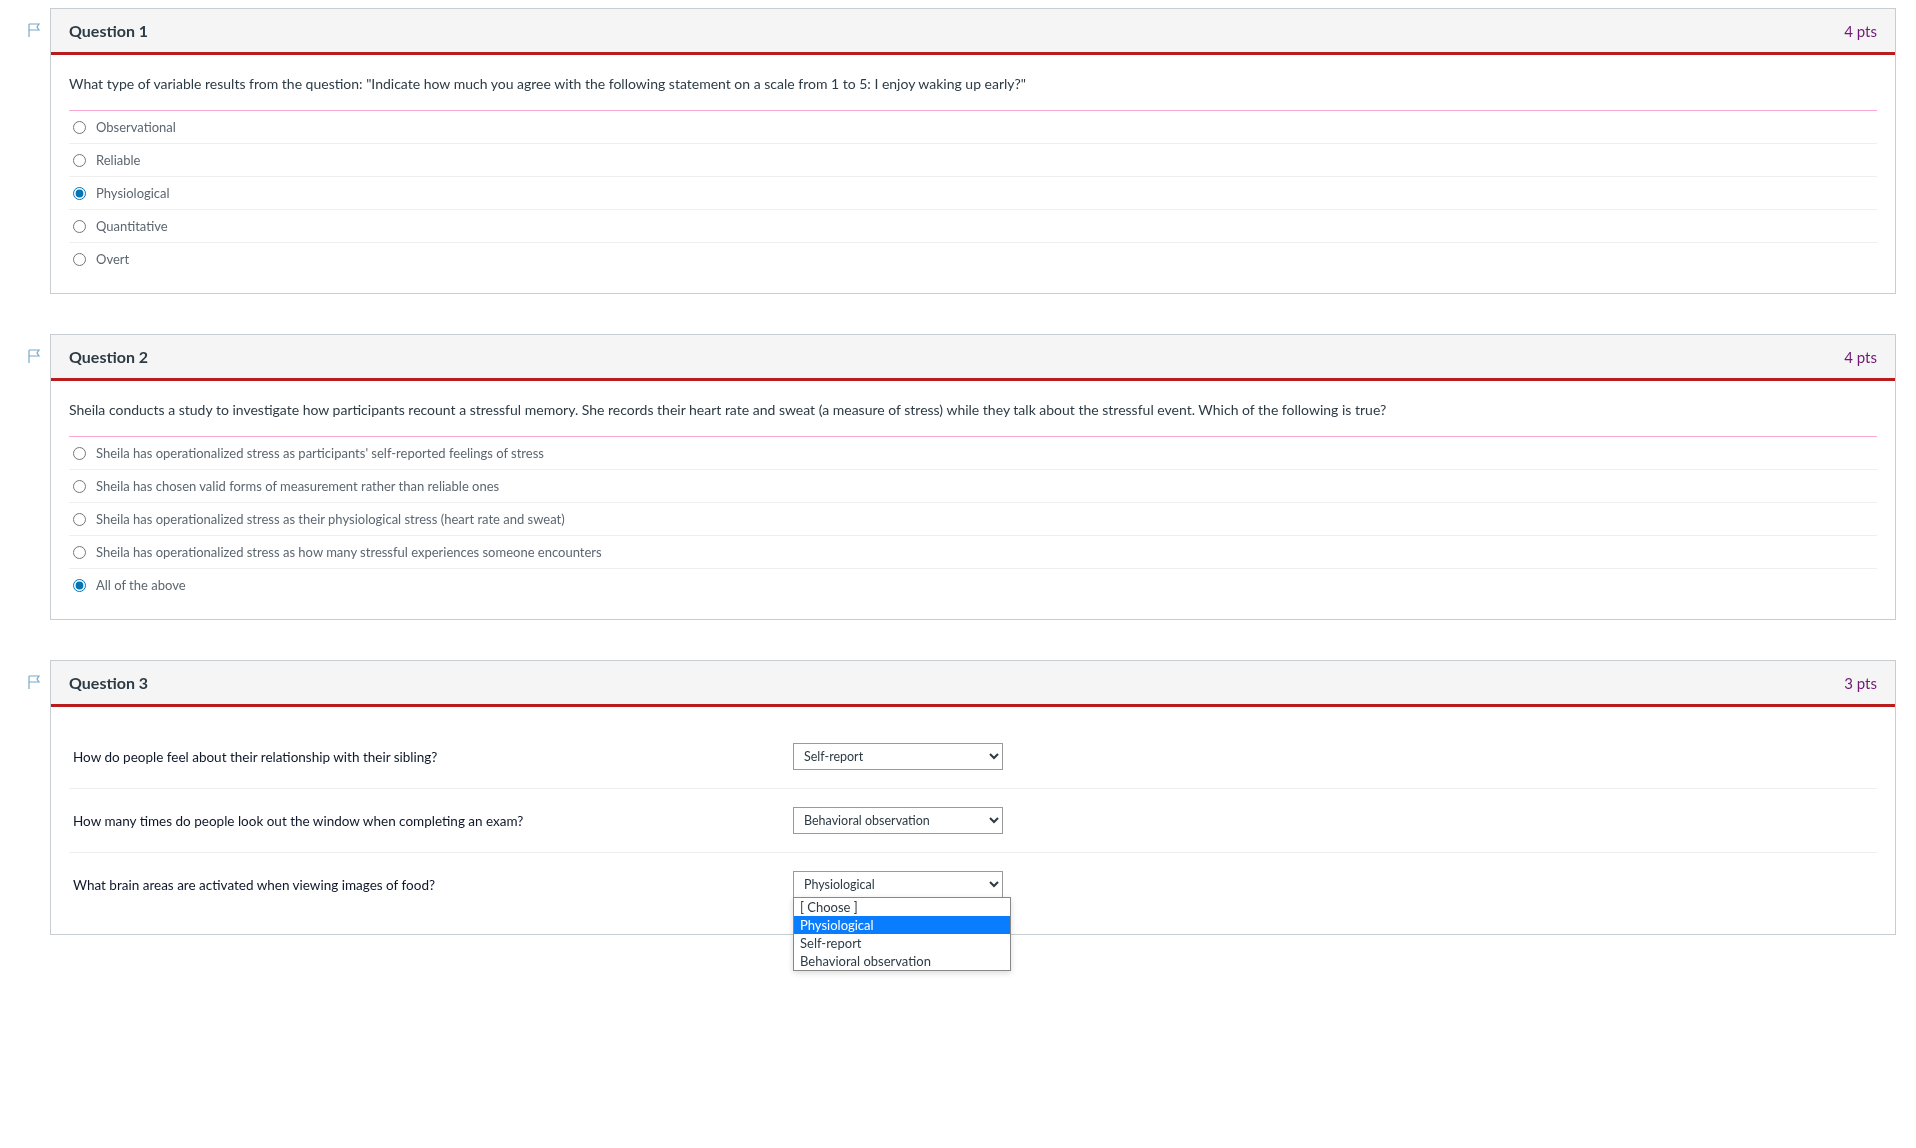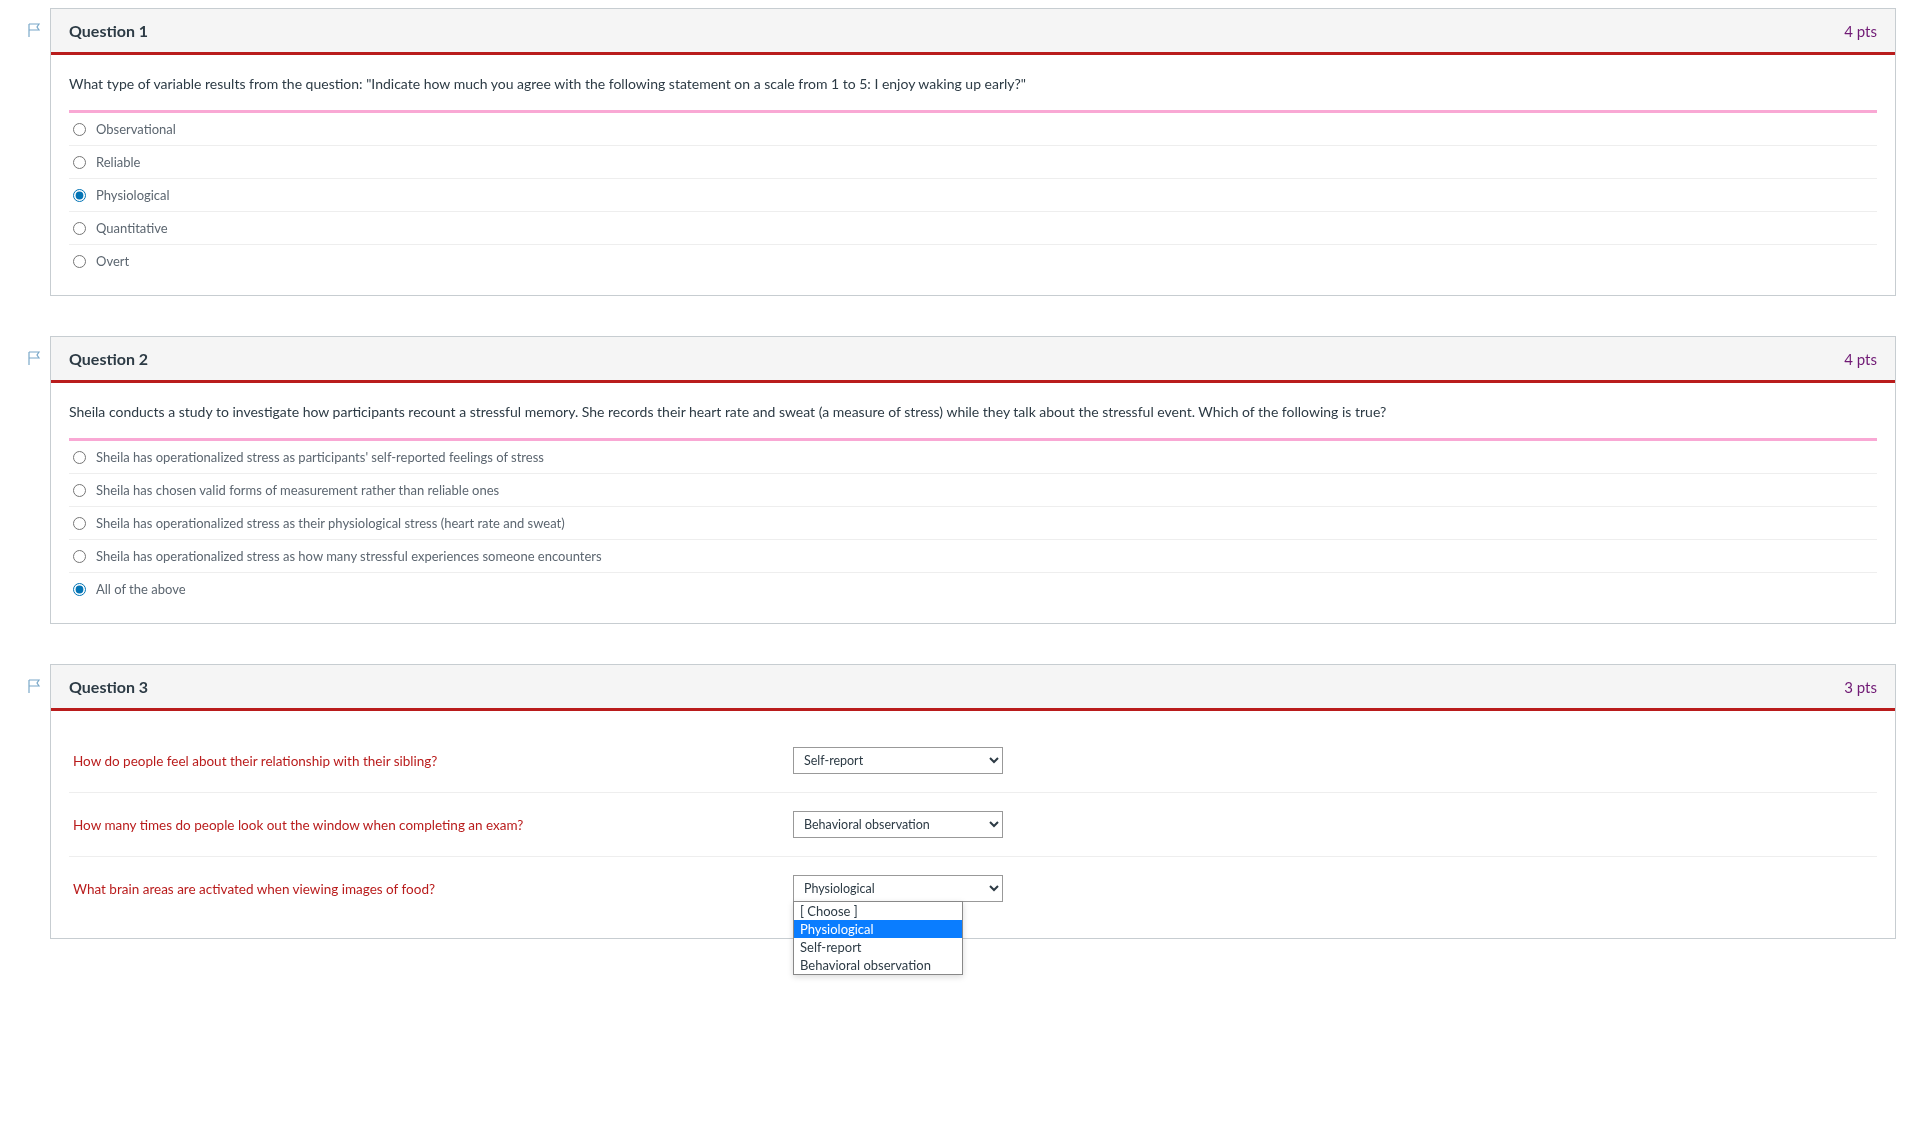--- a/index.html
+++ b/index.html
@@ -53,21 +53,21 @@
   .question-body {
     padding: 18px 18px 18px 18px;
   }
   .question-prompt {
     font-size: 14px;
     color: #2d3b45;
     margin-bottom: 16px;
     line-height: 1.5;
   }
   .answers {
-    border-top: 3px solid #f9a8d4;
+    border-top: 1px solid #f9a8d4;
   }
   .answer-row {
     border-bottom: 1px solid #eee;
     padding: 8px 4px;
     display: flex;
     align-items: center;
     gap: 10px;
   }
   .answer-row:last-child { border-bottom: none; }
   .answer-row input[type="radio"] {
@@ -86,38 +86,38 @@
     display: flex;
     align-items: center;
     padding: 18px 4px;
     border-bottom: 1px solid #eee;
     gap: 20px;
   }
   .match-row:last-child { border-bottom: none; }
   .match-prompt {
     flex: 0 0 700px;
     font-size: 13.5px;
-    color: #b91c1c;
+    color: #0f172a;
   }
   .match-select {
     width: 210px;
     font-size: 12.5px;
     padding: 4px 6px;
     border: 1px solid #999;
     background: #fff;
     color: #2d3b45;
     font-family: inherit;
     cursor: pointer;
     appearance: auto;
   }
   .dropdown-overlay {
     position: absolute;
     border: 1px solid #888;
     background: #fff;
-    width: 170px;
+    width: 218px;
     font-size: 13px;
     box-shadow: 0 2px 6px rgba(0,0,0,0.15);
     z-index: 100;
   }
   .dropdown-option {
     padding: 1px 6px;
     color: #2d3b45;
     cursor: pointer;
     white-space: nowrap;
   }

